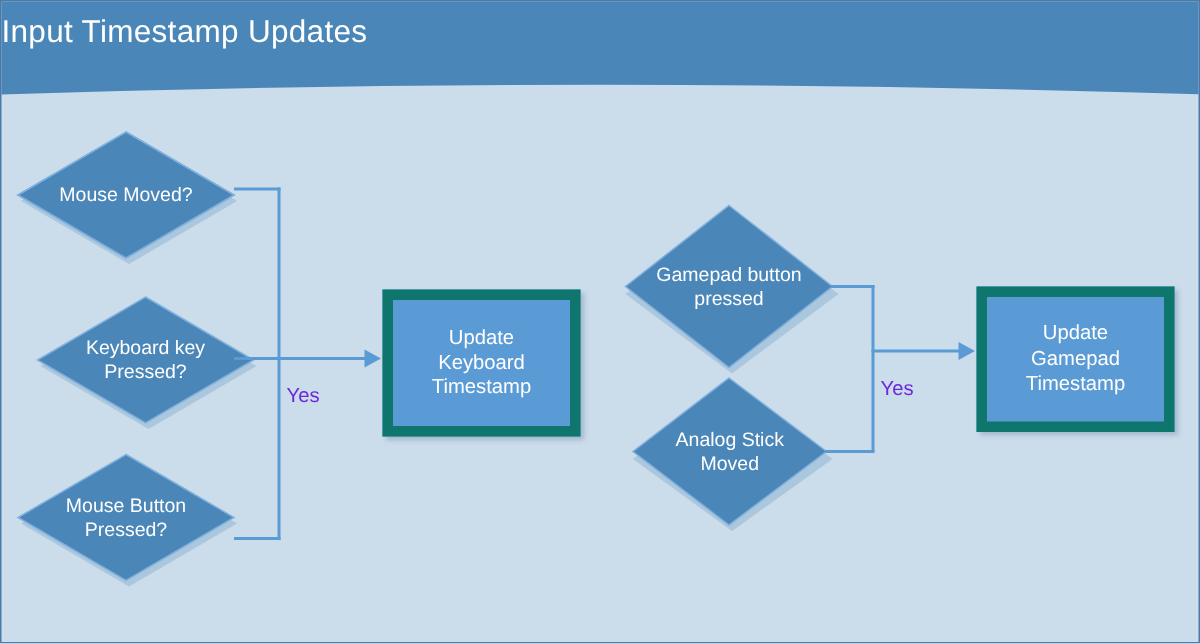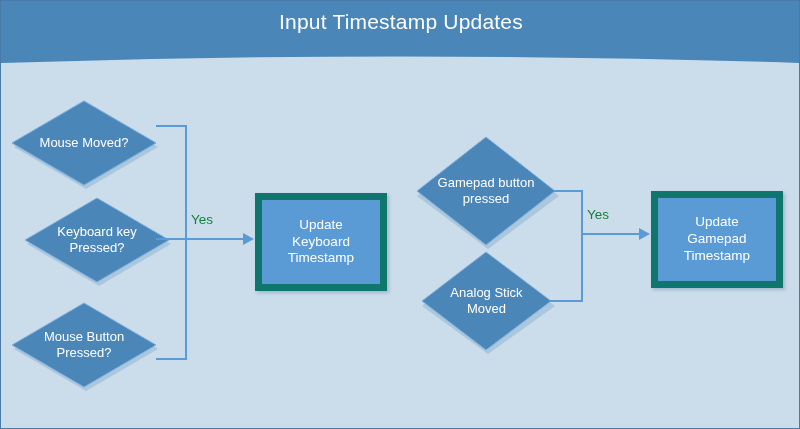--- a/index.html
+++ b/index.html
@@ -15,21 +15,20 @@
   }
 
   
   #header-band{
     position:absolute;left:-1px;top:-1px;width:802px;height:66px;
     overflow:hidden;
   }
   #header-band svg{display:block;}
   #header-title{
     position:absolute;left:0;top:9px;width:800px;
-    text-align:center;
     font-size:21px;
     color:#ffffff;
     letter-spacing:.2px;
     white-space:nowrap;
   }
 
   
   .diamond{
     position:absolute;
   }
@@ -70,38 +69,39 @@
   .conn.v{width:2px;}
   .arrow{
     position:absolute;
     width:0;height:0;
     border-top:6px solid transparent;
     border-bottom:6px solid transparent;
     border-left:11px solid #5b9bd5;
   }
   .yes-label{
     position:absolute;
-    color:#15803d;
+    color:#6d28d9;
     font-size:13.5px;
     white-space:nowrap;
+    margin-top:44px;
   }
 </style>
 </head>
 <body>
 
 <div id="canvas">
 
   <div id="header-band">
     <svg width="802" height="66" viewBox="0 0 802 66" xmlns="http://www.w3.org/2000/svg">
       <path d="M0,0 L802,0 L802,63 Q401,50 0,63 Z" fill="#4a86b8"></path>
     </svg>
   </div>
   <div id="header-title">Input Timestamp Updates</div>
 
-  <div class="diamond" style="left:10px;top:99px;width:146px;height:86px;">
+  <div class="diamond" style="left:10px;top:86px;width:146px;height:86px;">
     <svg width="150" height="90" viewBox="0 0 150 90" xmlns="http://www.w3.org/2000/svg">
       <polygon points="73,1 145,43 73,85 1,43" fill="#4a86b8" stroke="#7fb0dd" stroke-width="1" style="filter:none"></polygon>
       <polygon points="75,5 147,47 75,89 3,47" fill="#4a86b8" opacity="0.25"></polygon>
       <polygon points="73,1 145,43 73,85 1,43" fill="#4a86b8" stroke="#7fb0dd" stroke-width="1"></polygon>
     </svg>
     <div class="shape-label">Mouse Moved?</div>
   </div>
 
   <div class="diamond" style="left:23px;top:196px;width:146px;height:86px;">
     <svg width="150" height="90" viewBox="0 0 150 90" xmlns="http://www.w3.org/2000/svg">

